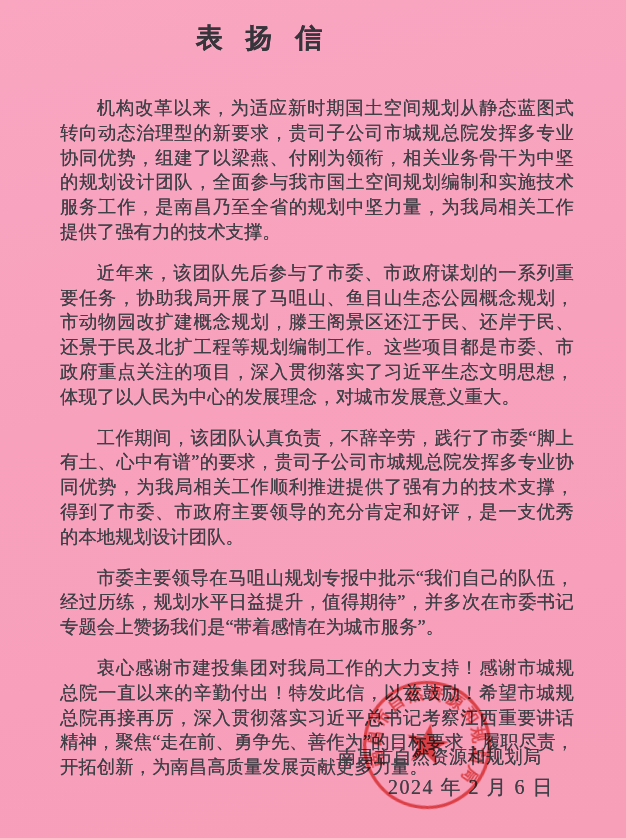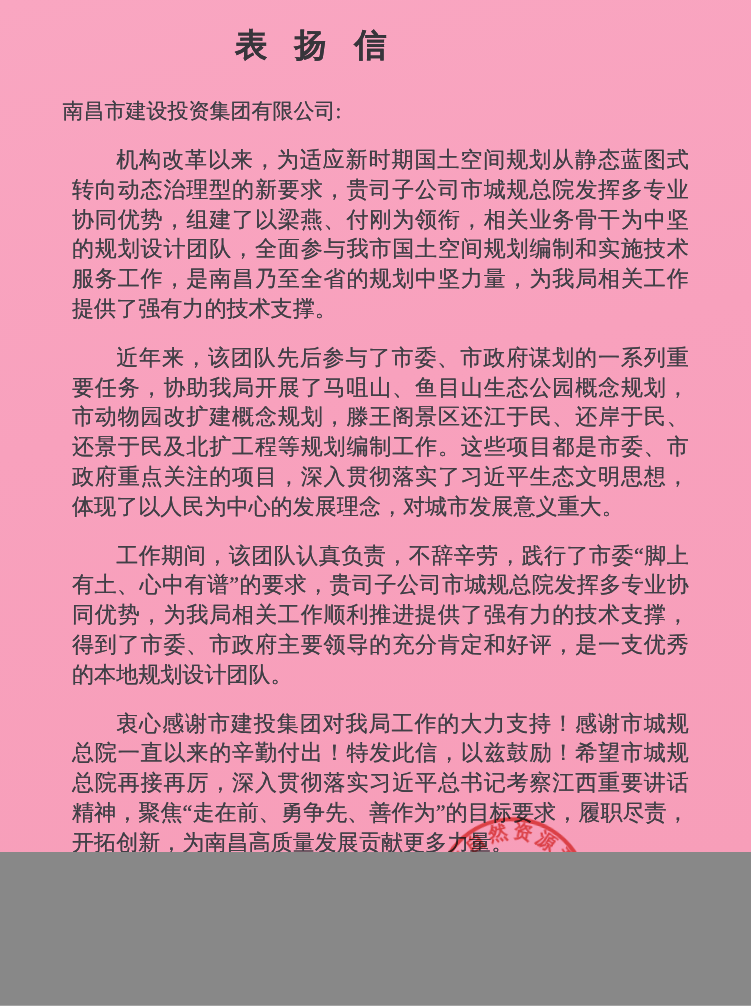--- a/index.html
+++ b/index.html
@@ -1,19 +1,19 @@
 <!DOCTYPE html>
 <html><head>
 <meta charset="utf-8">
 <style>
   html, body { margin: 0; padding: 0; background: #888; }
   .page {
     position: relative;
     width: 626px;
-    height: 710px;
+    height: 838px;
     margin: 0 auto;
     background: linear-gradient(168deg, #f9a6c1 0%, #f8a1bd 45%, #f79eb9 100%);
     font-family: "Liberation Serif", "DejaVu Serif", serif;
     color: #413f46;
     overflow: hidden;
   }
   .title {
     position: absolute;
     top: 20px;
     left: -50px;
@@ -77,24 +77,24 @@
   .seal svg { display: block; width: 134px; height: 134px; }
 </style>
 </head>
 <body>
 
 <div class="page">
 
   <h1 class="title">表 扬 信</h1>
 
   <div class="content">
-    <div class="salutation">南昌市建设投资集团有限公司:</div>
     <p class="para">机构改革以来，为适应新时期国土空间规划从静态蓝图式转向动态治理型的新要求，贵司子公司市城规总院发挥多专业协同优势，组建了以梁燕、付刚为领衔，相关业务骨干为中坚的规划设计团队，全面参与我市国土空间规划编制和实施技术服务工作，是南昌乃至全省的规划中坚力量，为我局相关工作提供了强有力的技术支撑。</p>
     <p class="para">近年来，该团队先后参与了市委、市政府谋划的一系列重要任务，协助我局开展了马咀山、鱼目山生态公园概念规划，市动物园改扩建概念规划，滕王阁景区还江于民、还岸于民、还景于民及北扩工程等规划编制工作。这些项目都是市委、市政府重点关注的项目，深入贯彻落实了习近平生态文明思想，体现了以人民为中心的发展理念，对城市发展意义重大。</p>
     <p class="para">工作期间，该团队认真负责，不辞辛劳，践行了市委“脚上有土、心中有谱”的要求，贵司子公司市城规总院发挥多专业协同优势，为我局相关工作顺利推进提供了强有力的技术支撑，得到了市委、市政府主要领导的充分肯定和好评，是一支优秀的本地规划设计团队。</p>
+    <p class="para">市委主要领导在马咀山规划专报中批示“我们自己的队伍，经过历练，规划水平日益提升，值得期待”，并多次在市委书记专题会上赞扬我们是“带着感情在为城市服务”。</p>
     <p class="para">衷心感谢市建投集团对我局工作的大力支持！感谢市城规总院一直以来的辛勤付出！特发此信，以兹鼓励！希望市城规总院再接再厉，深入贯彻落实习近平总书记考察江西重要讲话精神，聚焦“走在前、勇争先、善作为”的目标要求，履职尽责，开拓创新，为南昌高质量发展贡献更多力量。</p>
   </div>
 
   <div class="signature">南昌市自然资源和规划局</div>
   <div class="date">2024 年 2 月 6 日</div>
 
   <div class="seal">
     <svg viewBox="0 0 200 200" xmlns="http://www.w3.org/2000/svg">
       <circle cx="100" cy="100" r="93" fill="none" stroke="#dc443c" stroke-width="5"></circle>
       <path id="sealArc" d="M 42.7 140.2 A 70 70 0 1 1 157.3 140.2" fill="none"></path>

